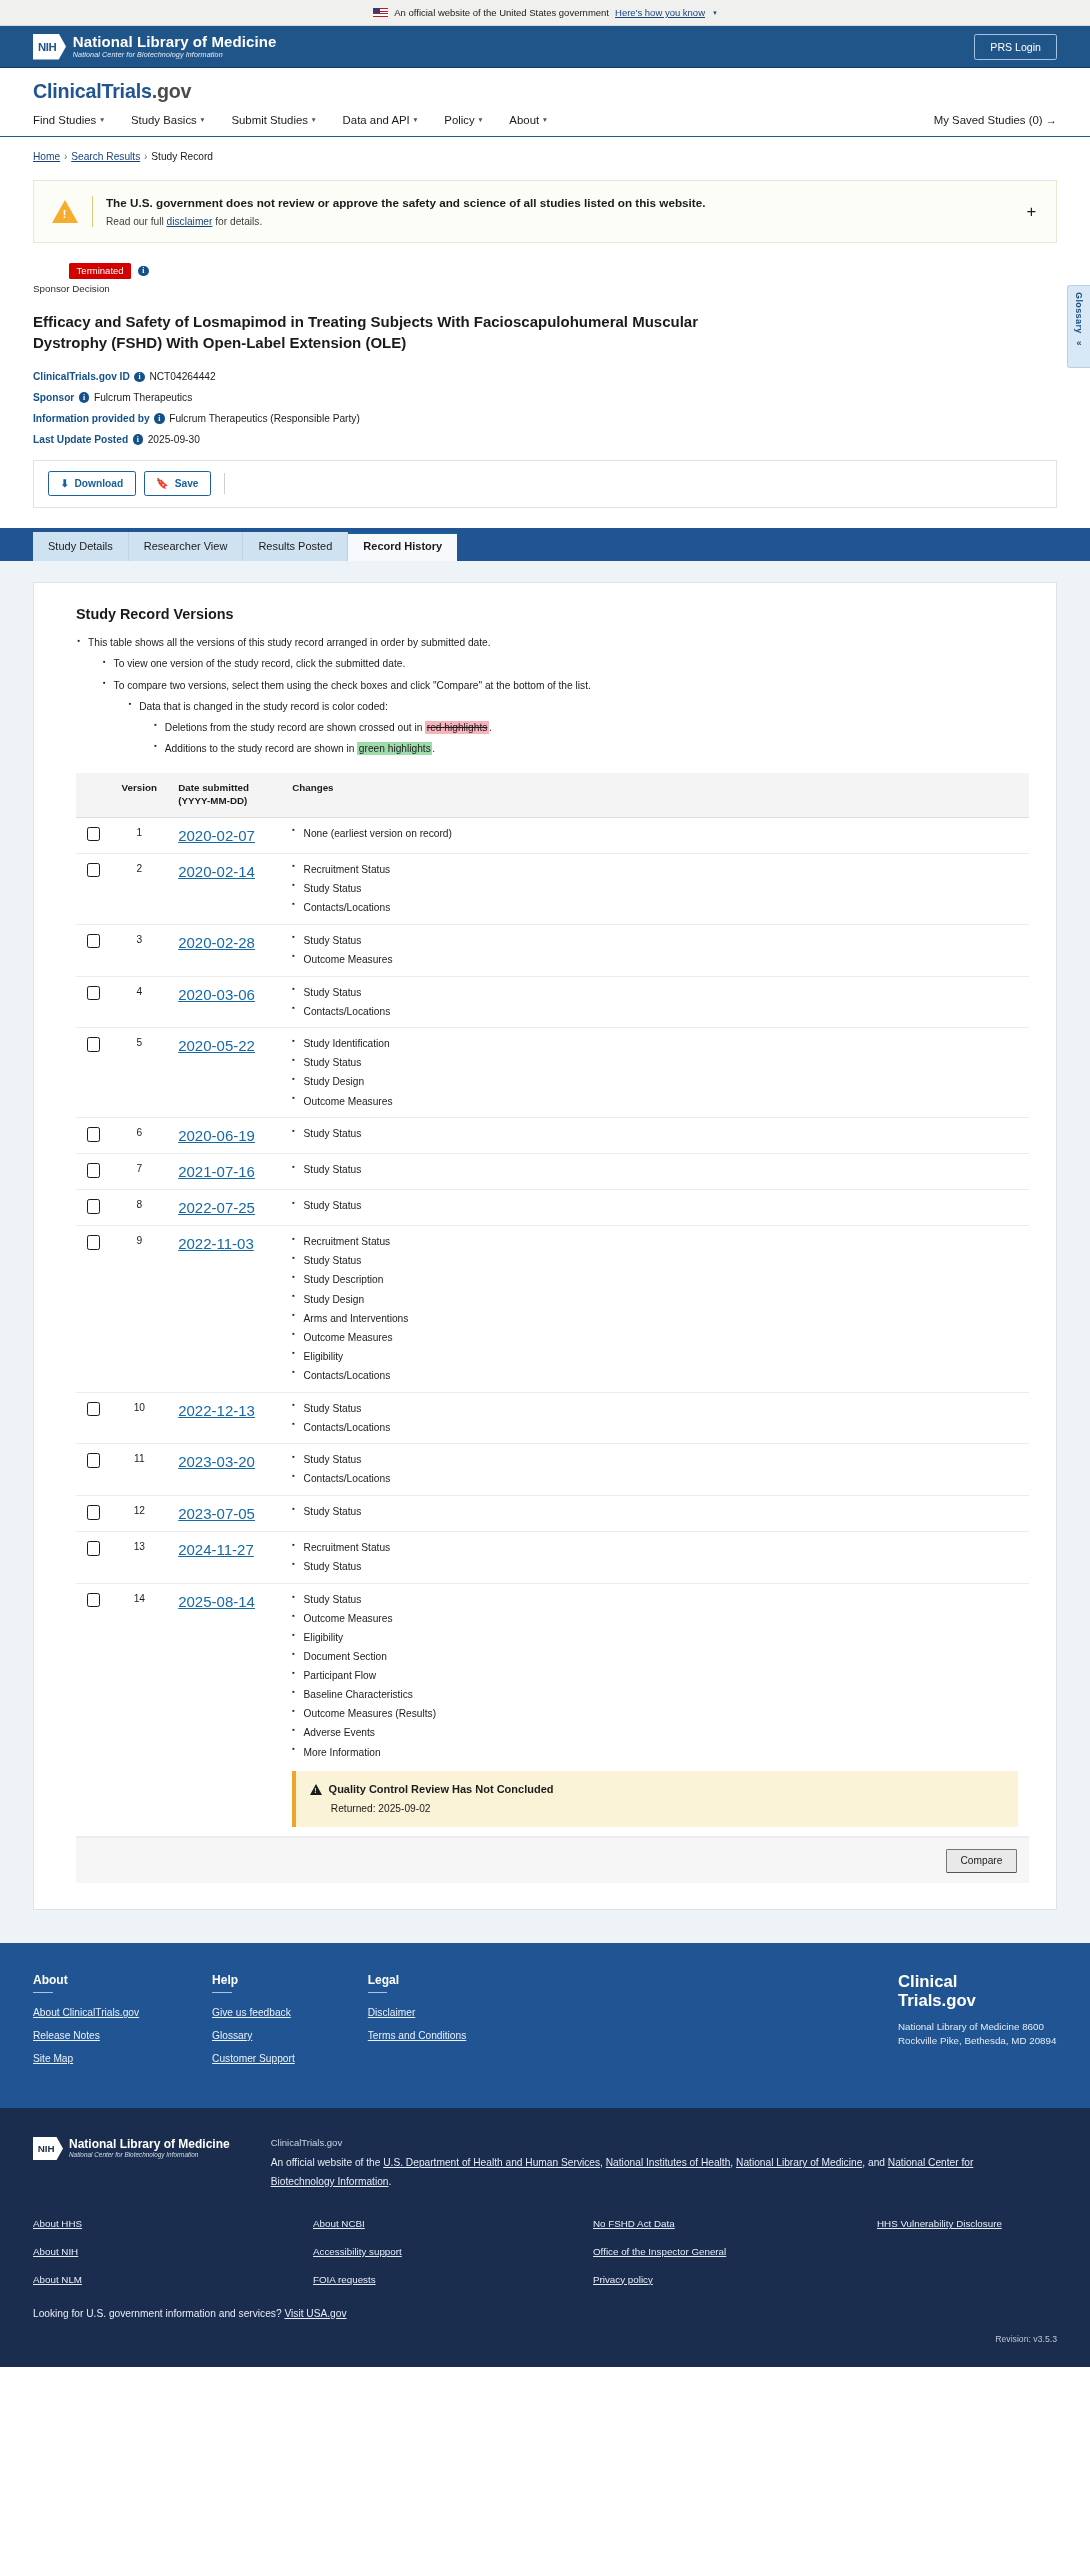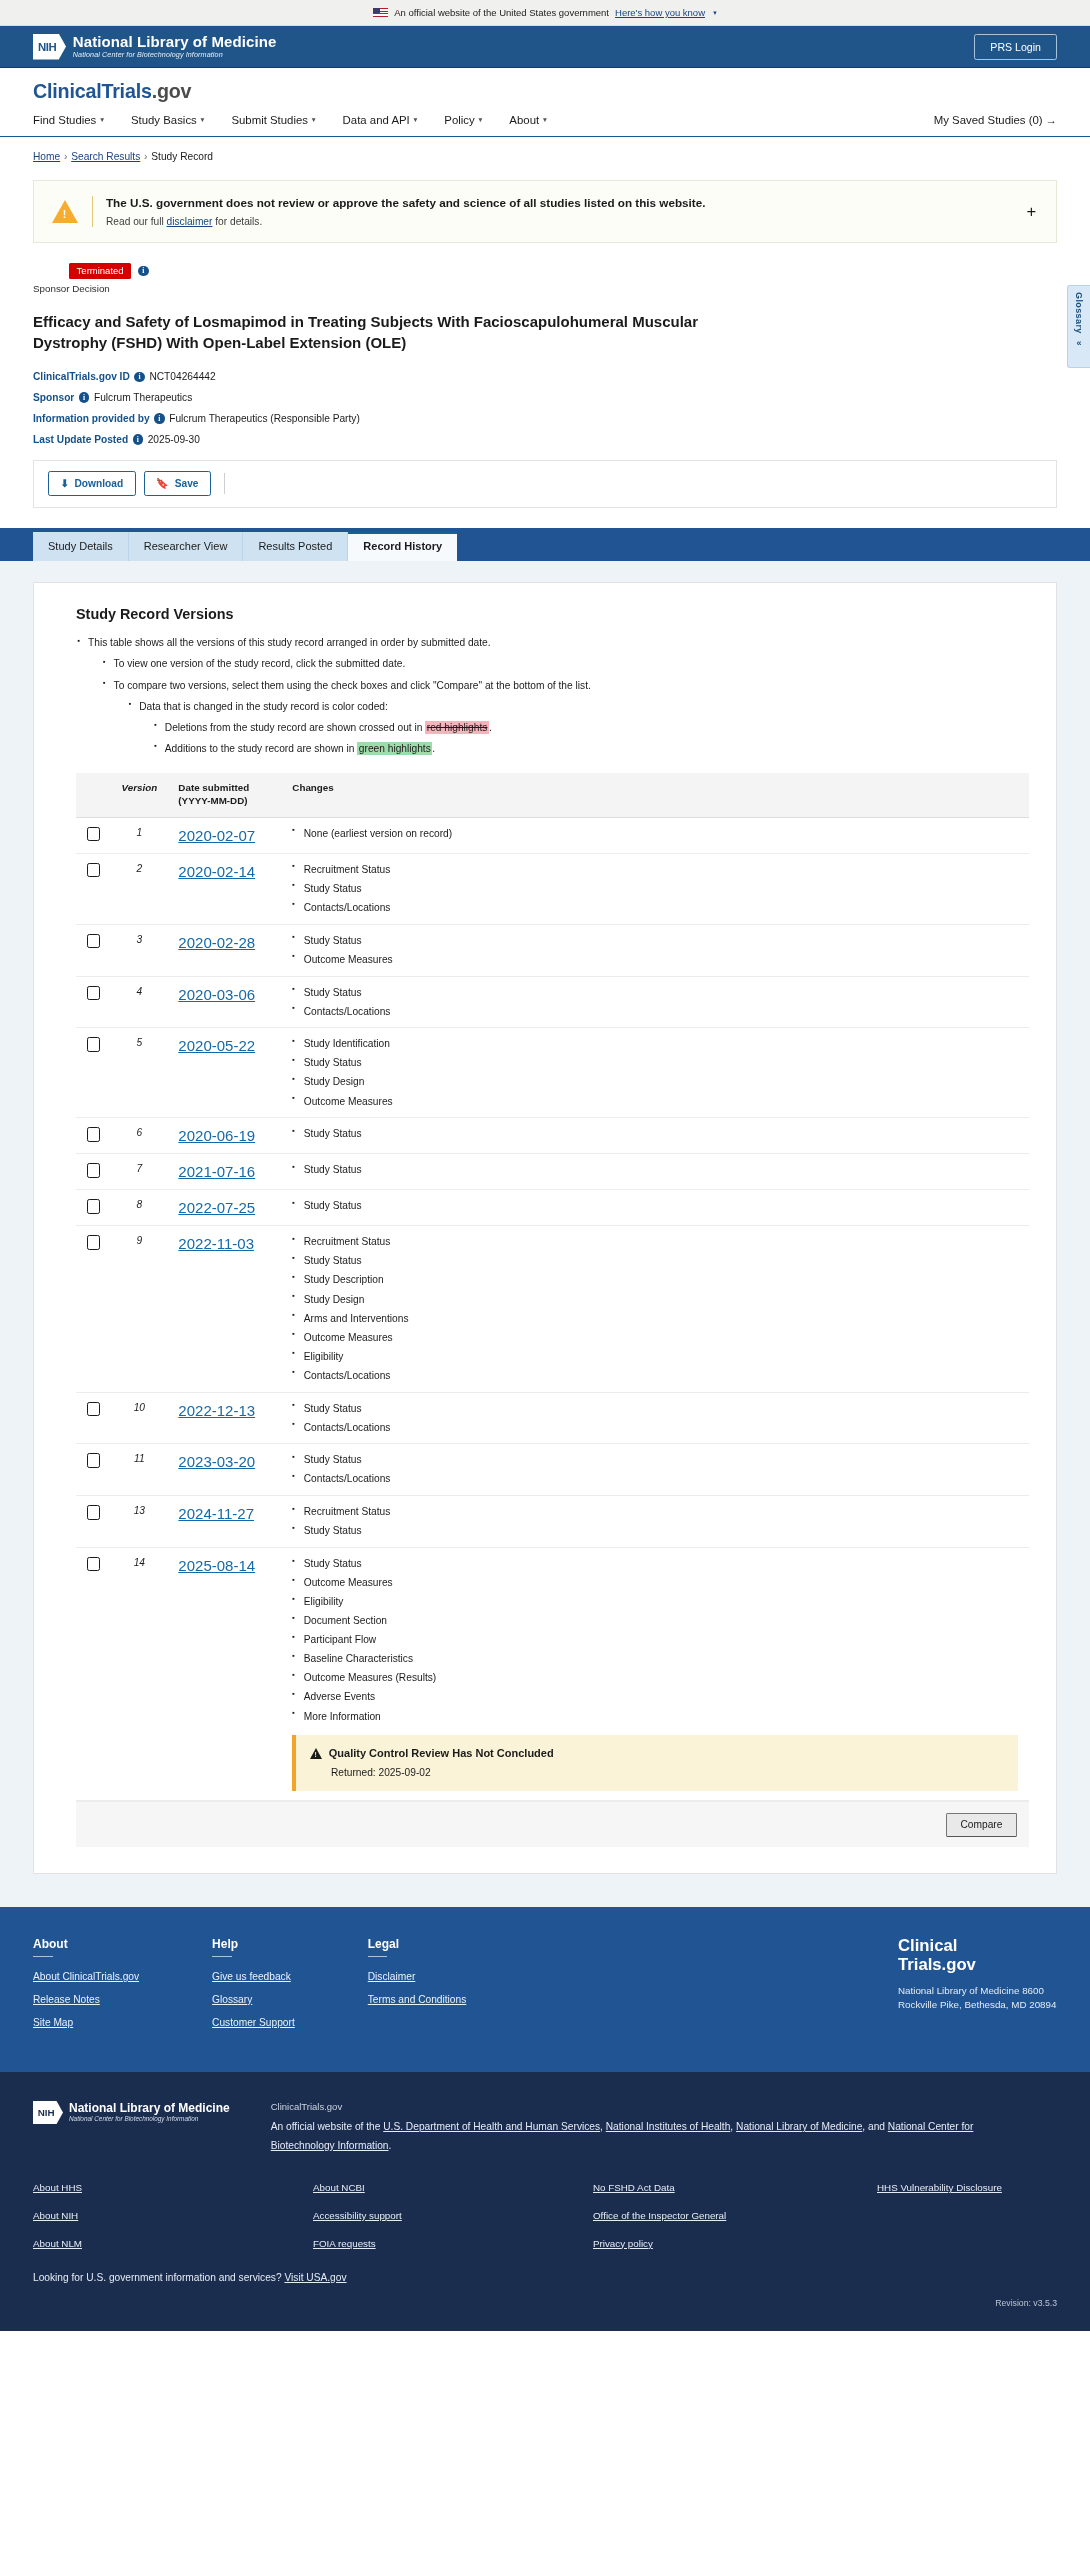--- a/index.html
+++ b/index.html
@@ -219,21 +219,21 @@
   table.versions th {
     background:#f4f4f4; text-align:left; font-size:9.8px; font-weight:bold;
     padding: 9px 10.6px; border-bottom:0.8px solid #dcdcdc; vertical-align:top;
     line-height:1.3;
   }
   table.versions td {
     border-bottom: 0.8px solid #ececec; padding: 9px 10.6px;
     font-size:10.2px; vertical-align: top;
   }
   table.versions tr td:first-child, table.versions tr th:first-child { width: 35px; }
-  .col-version { width: 48px; text-align:center;font-style:italic; }
+  .col-version { width: 48px; text-align:center; }
   .col-date { width: 114px; }
   .col-changes { }
   table.versions td.cell-check { text-align:left; }
   .vcheck {
     width: 13px; height: 14.4px; border: 1.5px solid #1b1b1b; border-radius: 2.3px;
     background:#fff; display:inline-block; cursor:pointer;
   }
   .date-link { color:#1569a8; text-decoration:underline; cursor:pointer; font-size:15px;}
   .chg-list { list-style:none; }
   .chg-list li { position:relative; padding-left:11.4px; margin-bottom: 5.3px; line-height:1.35;}
@@ -580,20 +580,30 @@
             <td class="col-date"><a class="date-link">2023-03-20</a></td>
             <td class="col-changes">
               <ul class="chg-list">
                 <li>Study Status</li>
                 <li>Contacts/Locations</li>
               </ul>
             </td>
           </tr>
           <tr>
             <td class="cell-check"><span class="vcheck"></span></td>
+            <td class="col-version">12</td>
+            <td class="col-date"><a class="date-link">2023-07-05</a></td>
+            <td class="col-changes">
+              <ul class="chg-list">
+                <li>Study Status</li>
+              </ul>
+            </td>
+          </tr>
+          <tr>
+            <td class="cell-check"><span class="vcheck"></span></td>
             <td class="col-version">13</td>
             <td class="col-date"><a class="date-link">2024-11-27</a></td>
             <td class="col-changes">
               <ul class="chg-list">
                 <li>Recruitment Status</li>
                 <li>Study Status</li>
               </ul>
             </td>
           </tr>
           <tr>

